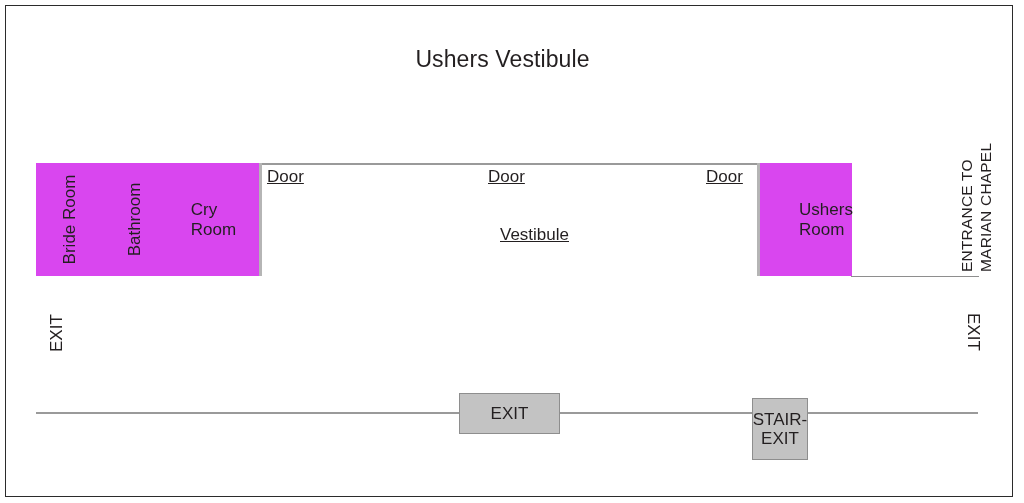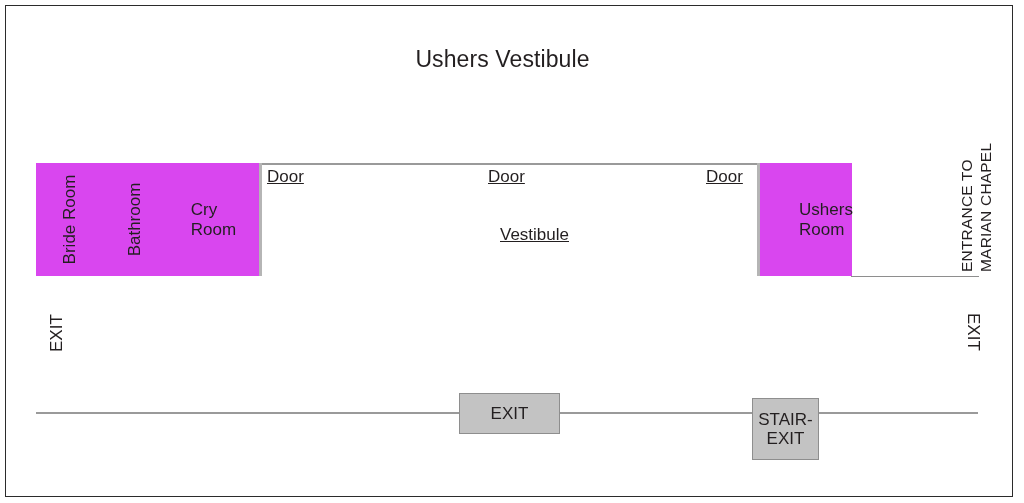--- a/index.html
+++ b/index.html
@@ -198,20 +198,20 @@
   <div class="rot-label rot-up" style="left:47px; top:352px;">EXIT</div>
 
   <div class="rot-label rot-down" style="left:983px; top:313px;">EXIT</div>
 
   <div class="hline" style="left:36px; top:412px; width:942px;"></div>
 
   <div class="corridor-box" style="left:459px; top:393px; width:101px; height:41px;">
     <span>EXIT</span>
   </div>
 
-  <div class="corridor-box" style="left:752px; top:398px; width:67px; height:62px;">
+  <div class="corridor-box" style="left:752px; top:398px; width:56px; height:62px;">
     <span>
       <span>STAIR-</span><br>
       <span>EXIT</span>
     </span>
   </div>
 
 </div>
 
 </body></html>

